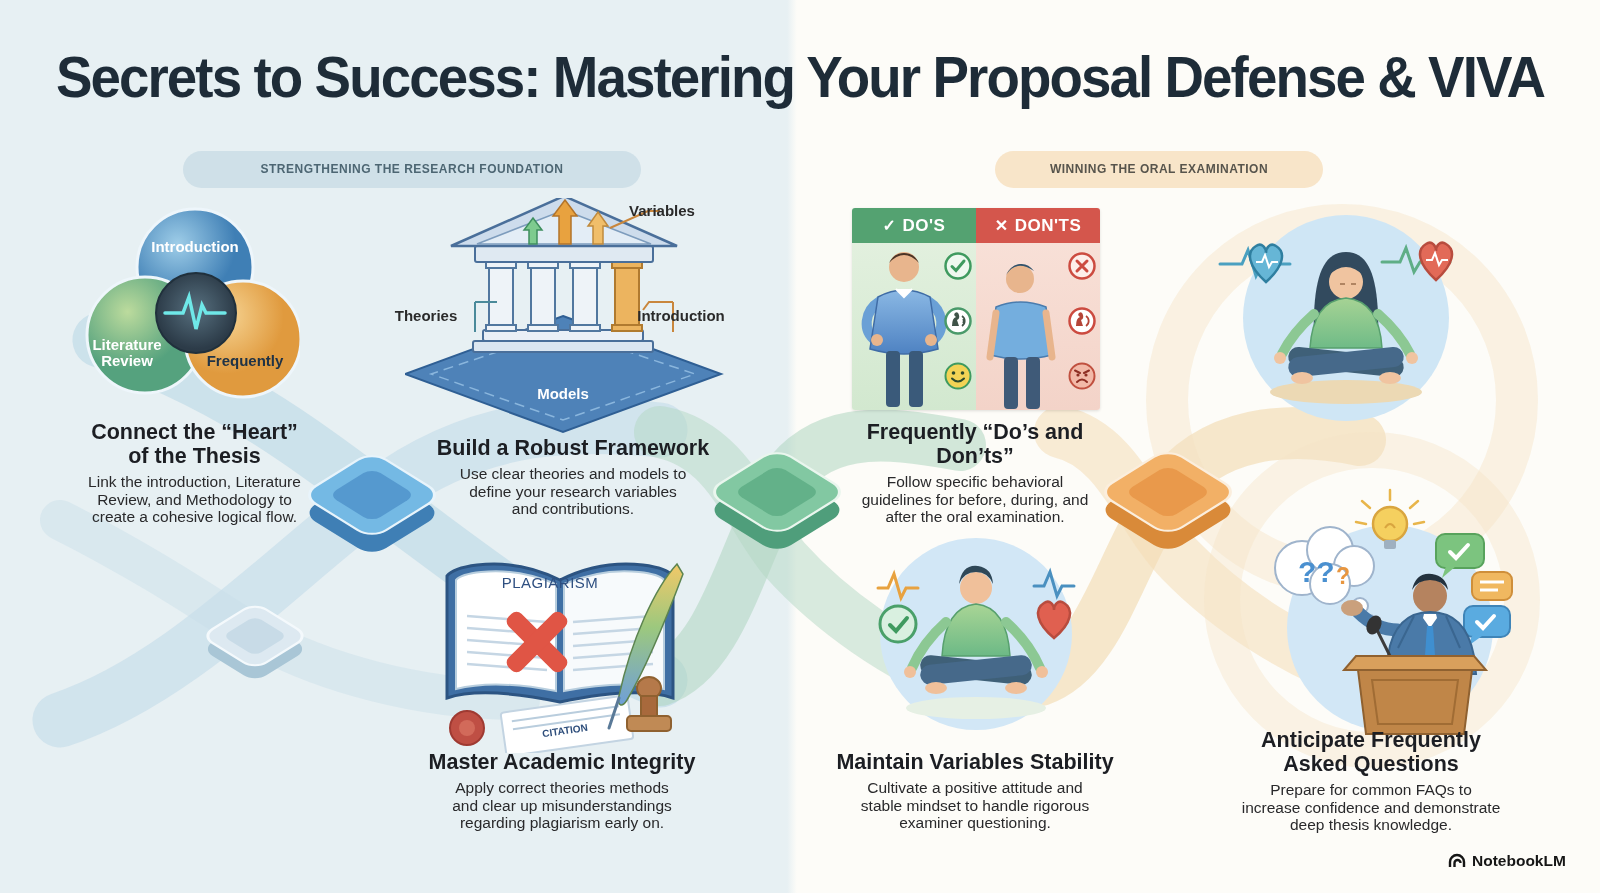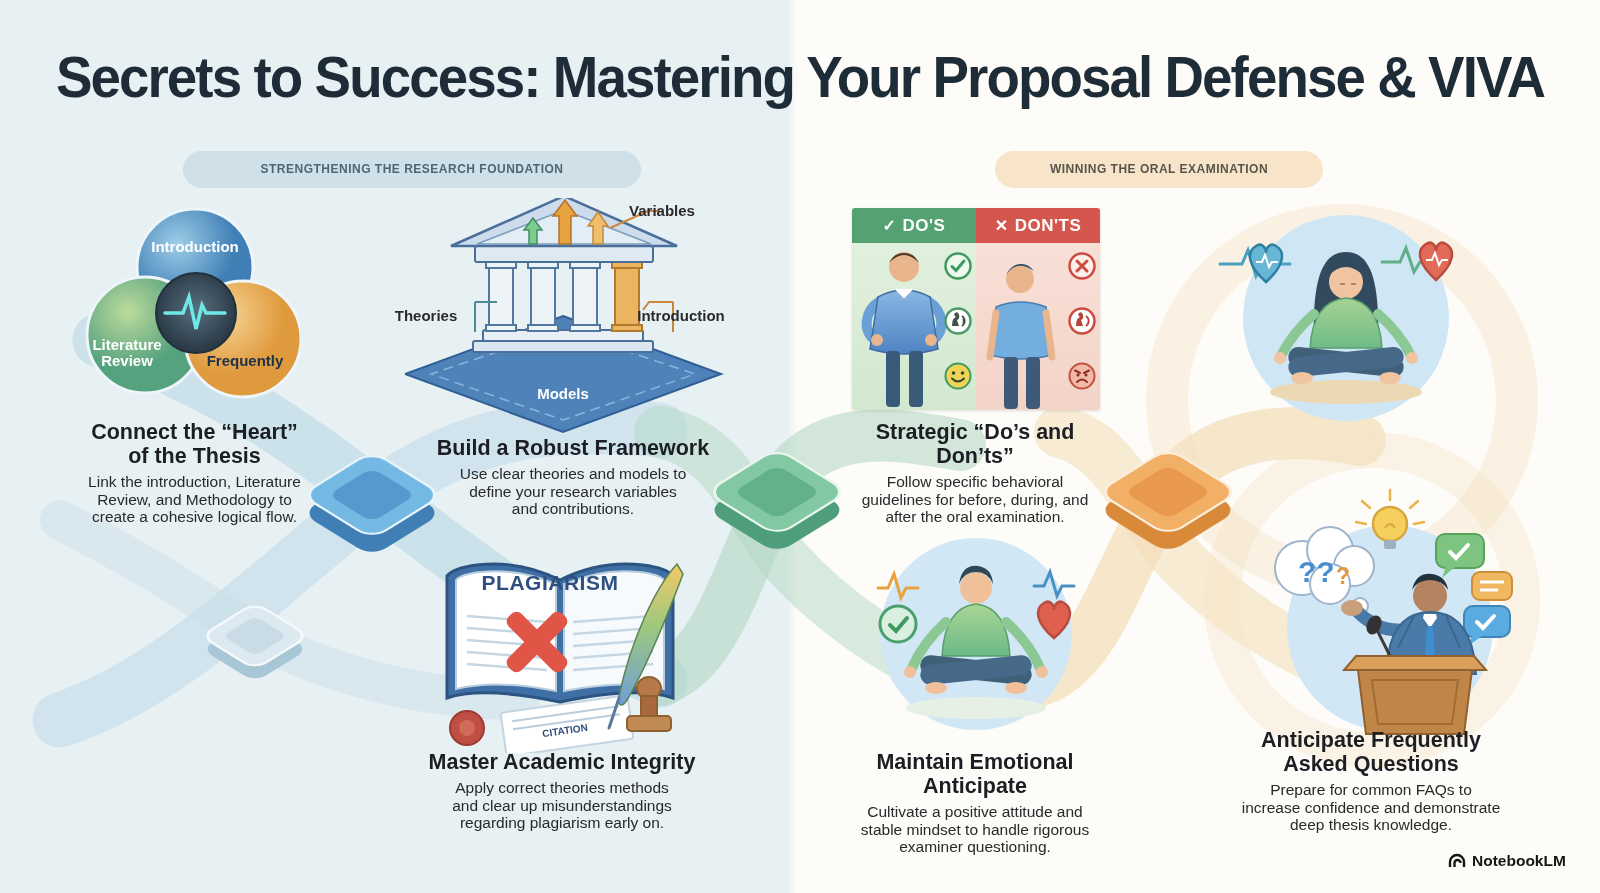--- a/index.html
+++ b/index.html
@@ -231,21 +231,21 @@
         <path d="M252,16 C230,40 206,92 194,148 C192,158 197,160 202,152 C222,118 246,58 258,26 Z" fill="url(#quill)" stroke="#5c8450" stroke-width="1.5"></path>
         <path d="M194,150 L184,180" stroke="#5a7a98" stroke-width="3" stroke-linecap="round"></path>
       </g>
 
       <g>
         <ellipse cx="224" cy="140" rx="12" ry="11" fill="#b5794a" stroke="#8f6130" stroke-width="2"></ellipse>
         <rect x="216" y="148" width="16" height="22" fill="#a8693c" stroke="#8f6130" stroke-width="2"></rect>
         <rect x="202" y="168" width="44" height="15" rx="4" fill="#c08a55" stroke="#8f6130" stroke-width="2"></rect>
       </g>
     </svg>
-    <div class="olabel" style="left:25px;top:27px;width:200px;font-size:21px;font-weight:bold;color:#2e4f80;letter-spacing:.5px;">PLAGIARISM</div>
+    <div class="olabel" style="left:25px;top:27px;width:200px;font-size:15px;font-weight:normal;color:#2e4f80;letter-spacing:.5px;">PLAGIARISM</div>
     <div class="olabel" style="left:92px;top:175px;width:96px;font-size:10px;color:#2f4f7c;transform:rotate(-8deg);">CITATION</div>
   </div>
 
   <div class="tblock" style="left:422px;top:750px;width:280px;">
     <h2 class="card-title">Master Academic Integrity</h2>
     <p class="card-body">Apply correct theories methods
 and clear up misunderstandings
 regarding plagiarism early on.</p>
   </div>
 
@@ -320,21 +320,21 @@
           <path d="M8,9.5 l5,2.5 M22,9.5 l-5,2.5" stroke="#8f2f24" stroke-width="2" stroke-linecap="round"></path>
           <circle cx="11" cy="14" r="1.6" fill="#8f2f24"></circle>
             <circle cx="19" cy="14" r="1.6" fill="#8f2f24"></circle>
           <path d="M10,21 q5,-5 10,0" fill="none" stroke="#8f2f24" stroke-width="2" stroke-linecap="round"></path>
         </svg>
       </div>
     </div>
   </div>
 
   <div class="tblock" style="left:835px;top:420px;width:280px;">
-    <h2 class="card-title">Strategic “Do’s and Don’ts”</h2>
+    <h2 class="card-title">Frequently “Do’s and Don’ts”</h2>
     <p class="card-body">Follow specific behavioral
 guidelines for before, during, and
 after the oral examination.</p>
   </div>
 
   <div class="wrap" style="left:1210px;top:196px;width:270px;height:235px;">
     <svg width="270" height="235" viewBox="0 0 270 235">
       <defs>
           <linearGradient id="wsh" x1="0" y1="0" x2="0" y2="1">
             <stop offset="0%" stop-color="#a6d394"></stop>
@@ -394,21 +394,21 @@
       <g>
         <rect x="54" y="134" width="112" height="20" rx="10" fill="#3f6078" transform="rotate(6 110 144)"></rect>
         <rect x="54" y="134" width="112" height="20" rx="10" fill="#46698a" transform="rotate(-6 110 144)"></rect>
         <ellipse cx="70" cy="162" rx="11" ry="6" fill="#f0c09a"></ellipse>
           <ellipse cx="150" cy="162" rx="11" ry="6" fill="#f0c09a"></ellipse>
       </g>
     </svg>
   </div>
 
   <div class="tblock" style="left:835px;top:750px;width:280px;">
-    <h2 class="card-title">Maintain Emotional Anticipate</h2>
+    <h2 class="card-title">Maintain Variables Stability</h2>
     <p class="card-body">Cultivate a positive attitude and
 stable mindset to handle rigorous
 examiner questioning.</p>
   </div>
 
   <div class="wrap" style="left:1240px;top:478px;width:280px;height:260px;">
     <svg width="280" height="260" viewBox="0 0 280 260">
       <circle cx="150" cy="150" r="103" fill="#d2e7f6"></circle>
 
       <g>

